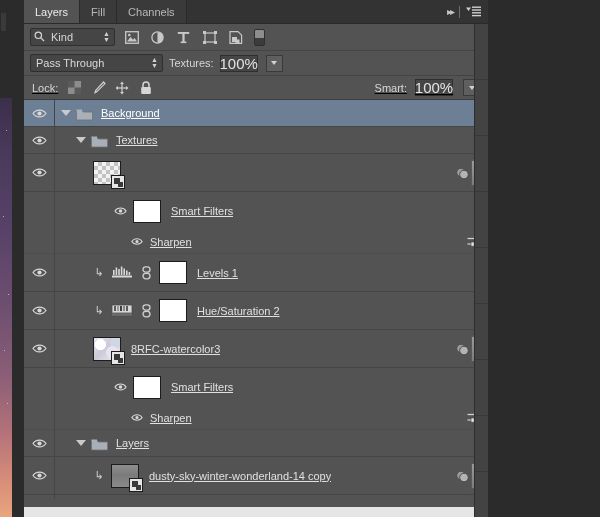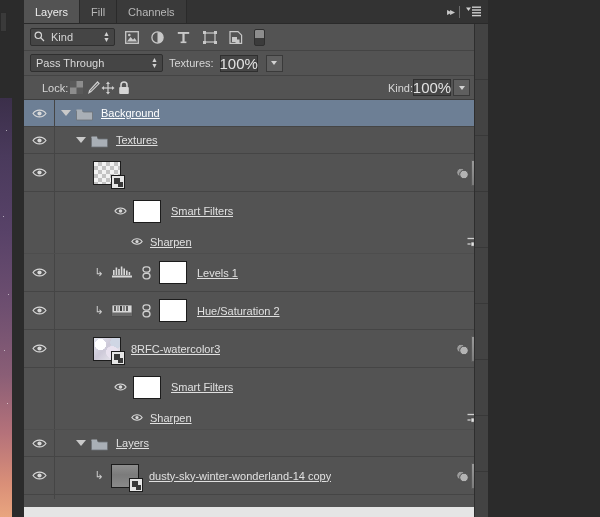--- a/index.html
+++ b/index.html
@@ -170,21 +170,21 @@
     border-right: 3px solid transparent;
     border-top: 4px solid #d2d2d2;
   }
 
   
   .lock-row {
     height: 24px;
     background: #535353;
     border-bottom: 1px solid #3e3e3e;
     display: flex; align-items: center;
-    padding: 0 18px; gap: 0;
+    padding: 0 8px; gap: 8px; text-decoration: underline;
   }
   .lock-row .spacer { flex: 1; }
   .lock-ic { width: 16px; height: 16px; display: flex; align-items: center; justify-content: center; }
 
   
   .layer-list {
     position: relative;
     background: #535353;
     height: 407px;
     overflow: hidden;
@@ -484,21 +484,21 @@
           <rect x="2.6" y="6.4" width="8.8" height="1.2" fill="#cfcfcf"></rect>
         </svg>
       </span>
       <span class="lock-ic">
         <svg width="12" height="14" viewBox="0 0 12 14">
           <path d="M3 6 L3 4 A3 3 0 0 1 9 4 L9 6" fill="none" stroke="#d6d6d6" stroke-width="1.5"></path>
           <rect x="1.2" y="6" width="9.6" height="7" rx="1" fill="#d6d6d6"></rect>
         </svg>
       </span>
       <span class="spacer"></span>
-      <span class="mini-label">Kind:</span>
+      <span class="mini-label">Smart:</span>
       <span class="num-field">100%</span>
       <span class="num-arrow">
           <i></i>
         </span>
     </div>
 
     <div class="layer-list">
 
       <div class="row selected">
         <div class="eyecol">

